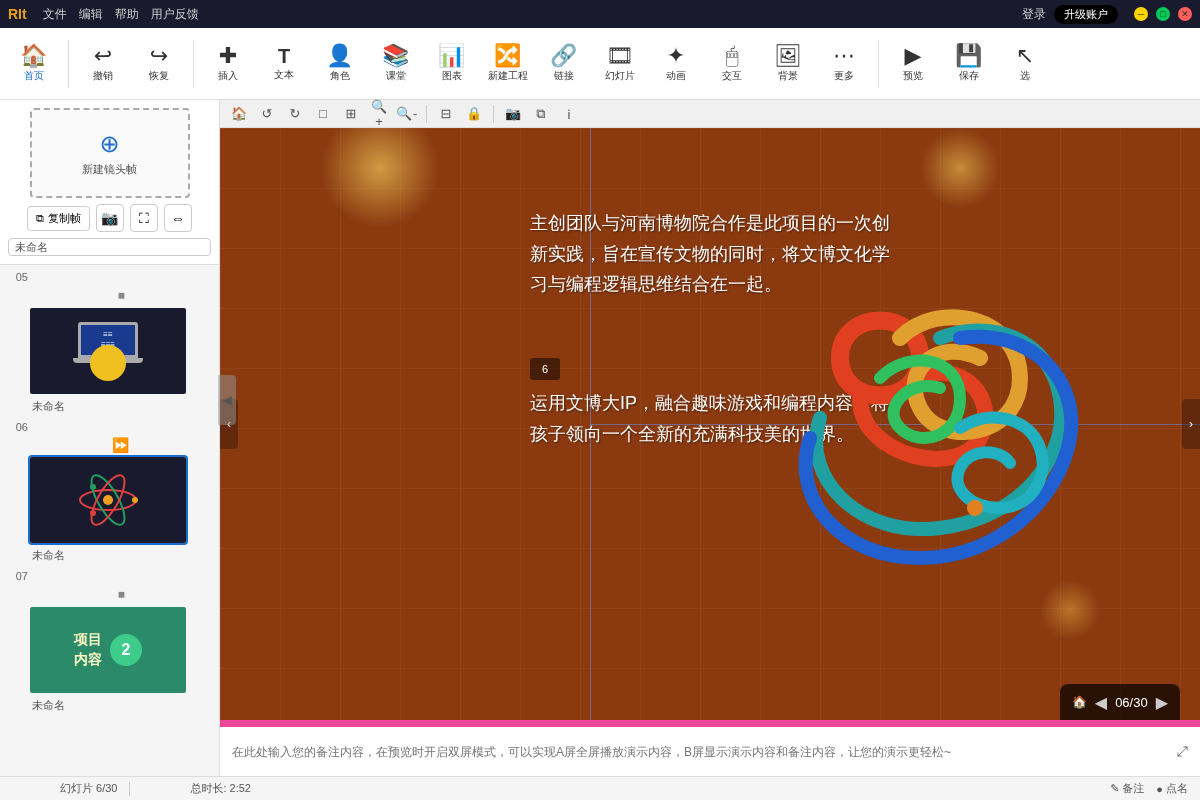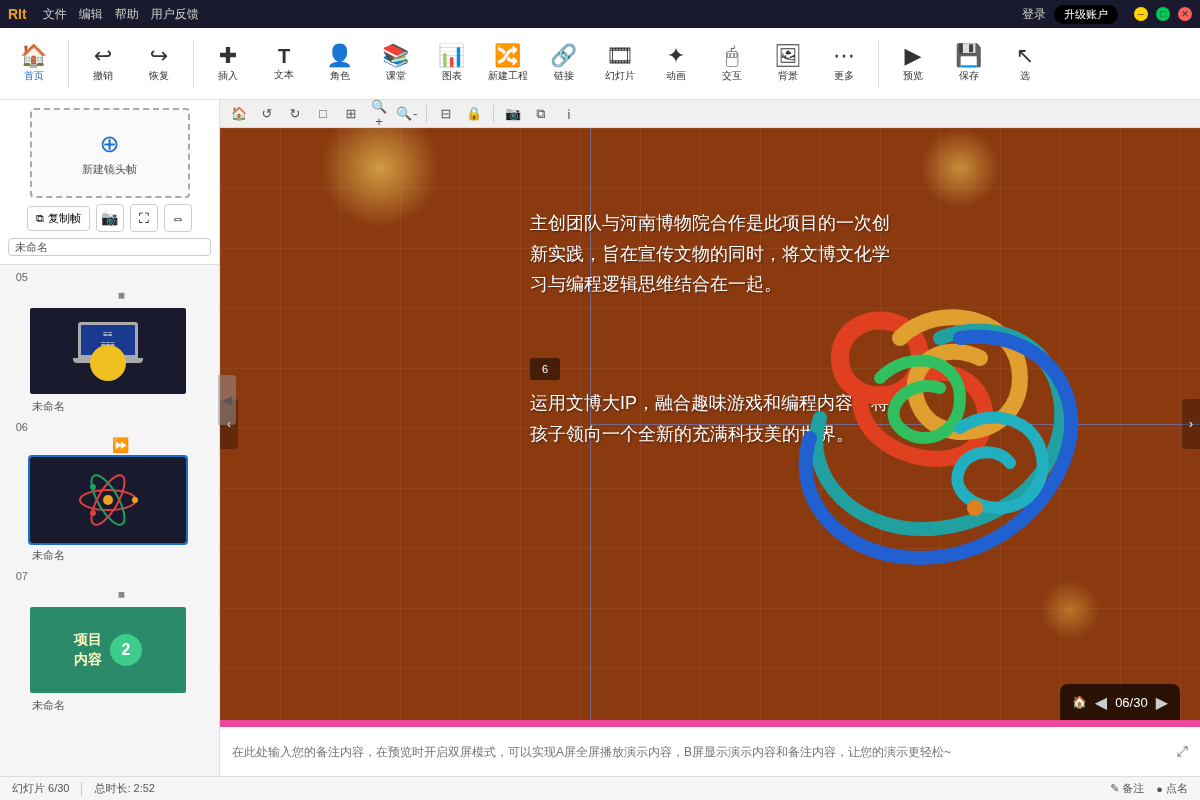--- a/index.html
+++ b/index.html
@@ -383,21 +383,21 @@
       height: 24px;
       background: #f5f5f5;
       border-top: 1px solid #ddd;
       display: flex;
       align-items: center;
       padding: 0 12px;
       gap: 8px;
       font-size: 11px;
       color: #555;
     }
-    .status-item { display: flex; align-items: center; gap: 4px; }
+    .status-item { display: flex; align-items: center; gap: 4px; margin-left: 48px; }
     .status-sep { width: 1px; height: 14px; background: #ccc; margin: 0 4px; }
     .annotation-btn { cursor: pointer; display: flex; align-items: center; gap: 3px; }
     .status-right { margin-left: auto; display: flex; gap: 12px; }
 
     
     .canvas-light1 {
       position: absolute;
       top: -20px;
       left: 100px;
       width: 120px;

